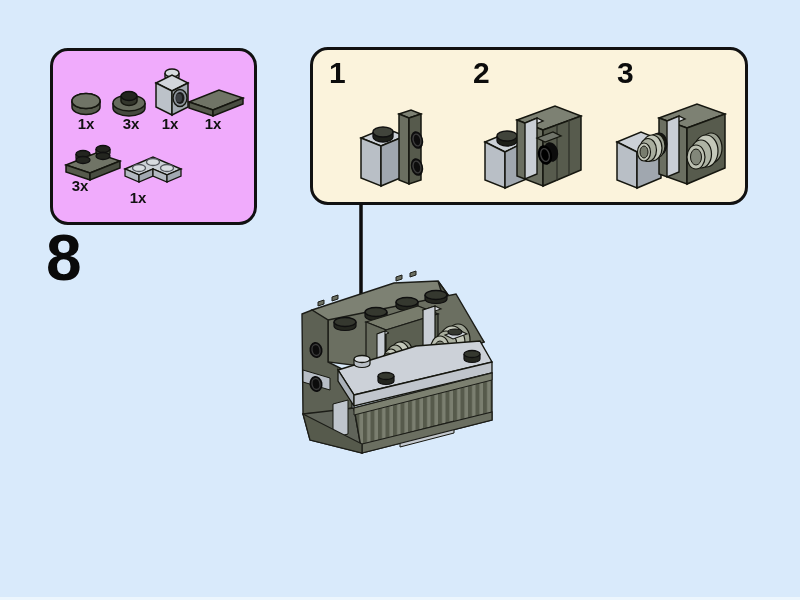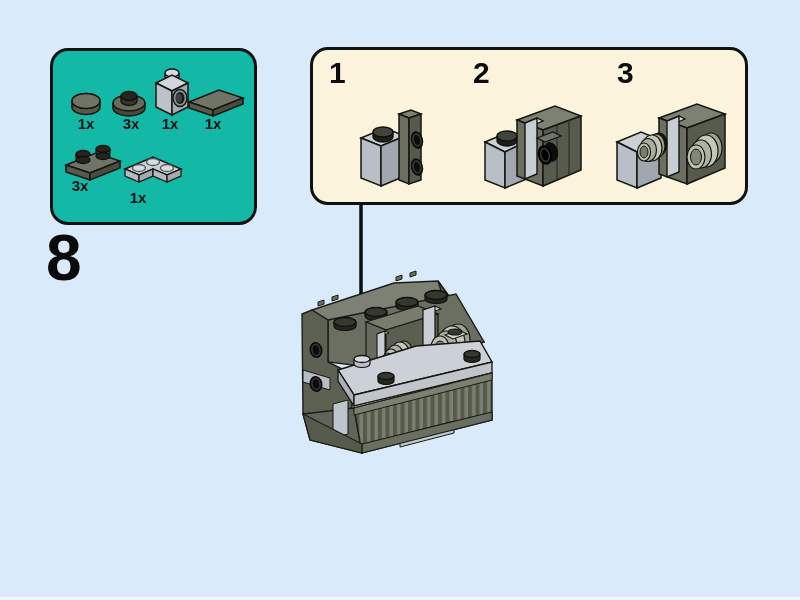--- a/index.html
+++ b/index.html
@@ -1,19 +1,19 @@
 <!DOCTYPE html>
 <html><head>
 <meta charset="utf-8">
 <style>
   html,body{margin:0;padding:0;background:#d9eafb;}
   .page{position:relative;width:800px;height:600px;background:#d9eafb;overflow:hidden;
         font-family:"Liberation Sans",sans-serif;color:#0c0c0c;}
   .panel{position:absolute;border:3px solid #111;border-radius:18px;box-sizing:border-box;}
-  .parts-panel{left:50px;top:48px;width:207px;height:177px;background:#14b8a6;}
+  .parts-panel{left:50px;top:48px;width:207px;height:177px;background:#f0abfc;}
   .callout-panel{left:310px;top:47px;width:438px;height:158px;background:#fbf3dc;display:flex;}
   .part{position:absolute;}
   .part-count{position:absolute;width:44px;text-align:center;font-size:15px;font-weight:bold;color:#111;}
   .substep{flex:1 1 0;position:relative;}
   .substep-num{position:absolute;left:16px;top:6px;font-size:30px;font-weight:bold;color:#0c0c0c;}
   .substep-art{position:absolute;}
   .big-step{position:absolute;left:46px;top:226px;font-size:64px;font-weight:bold;color:#0a0a0a;line-height:1;}
   .arrow-svg{position:absolute;left:350px;top:204px;}
   .model-svg{position:absolute;left:288px;top:262px;}
   .bottom-strip{position:absolute;left:0;bottom:0;width:800px;height:3px;background:#edf6fd;}

